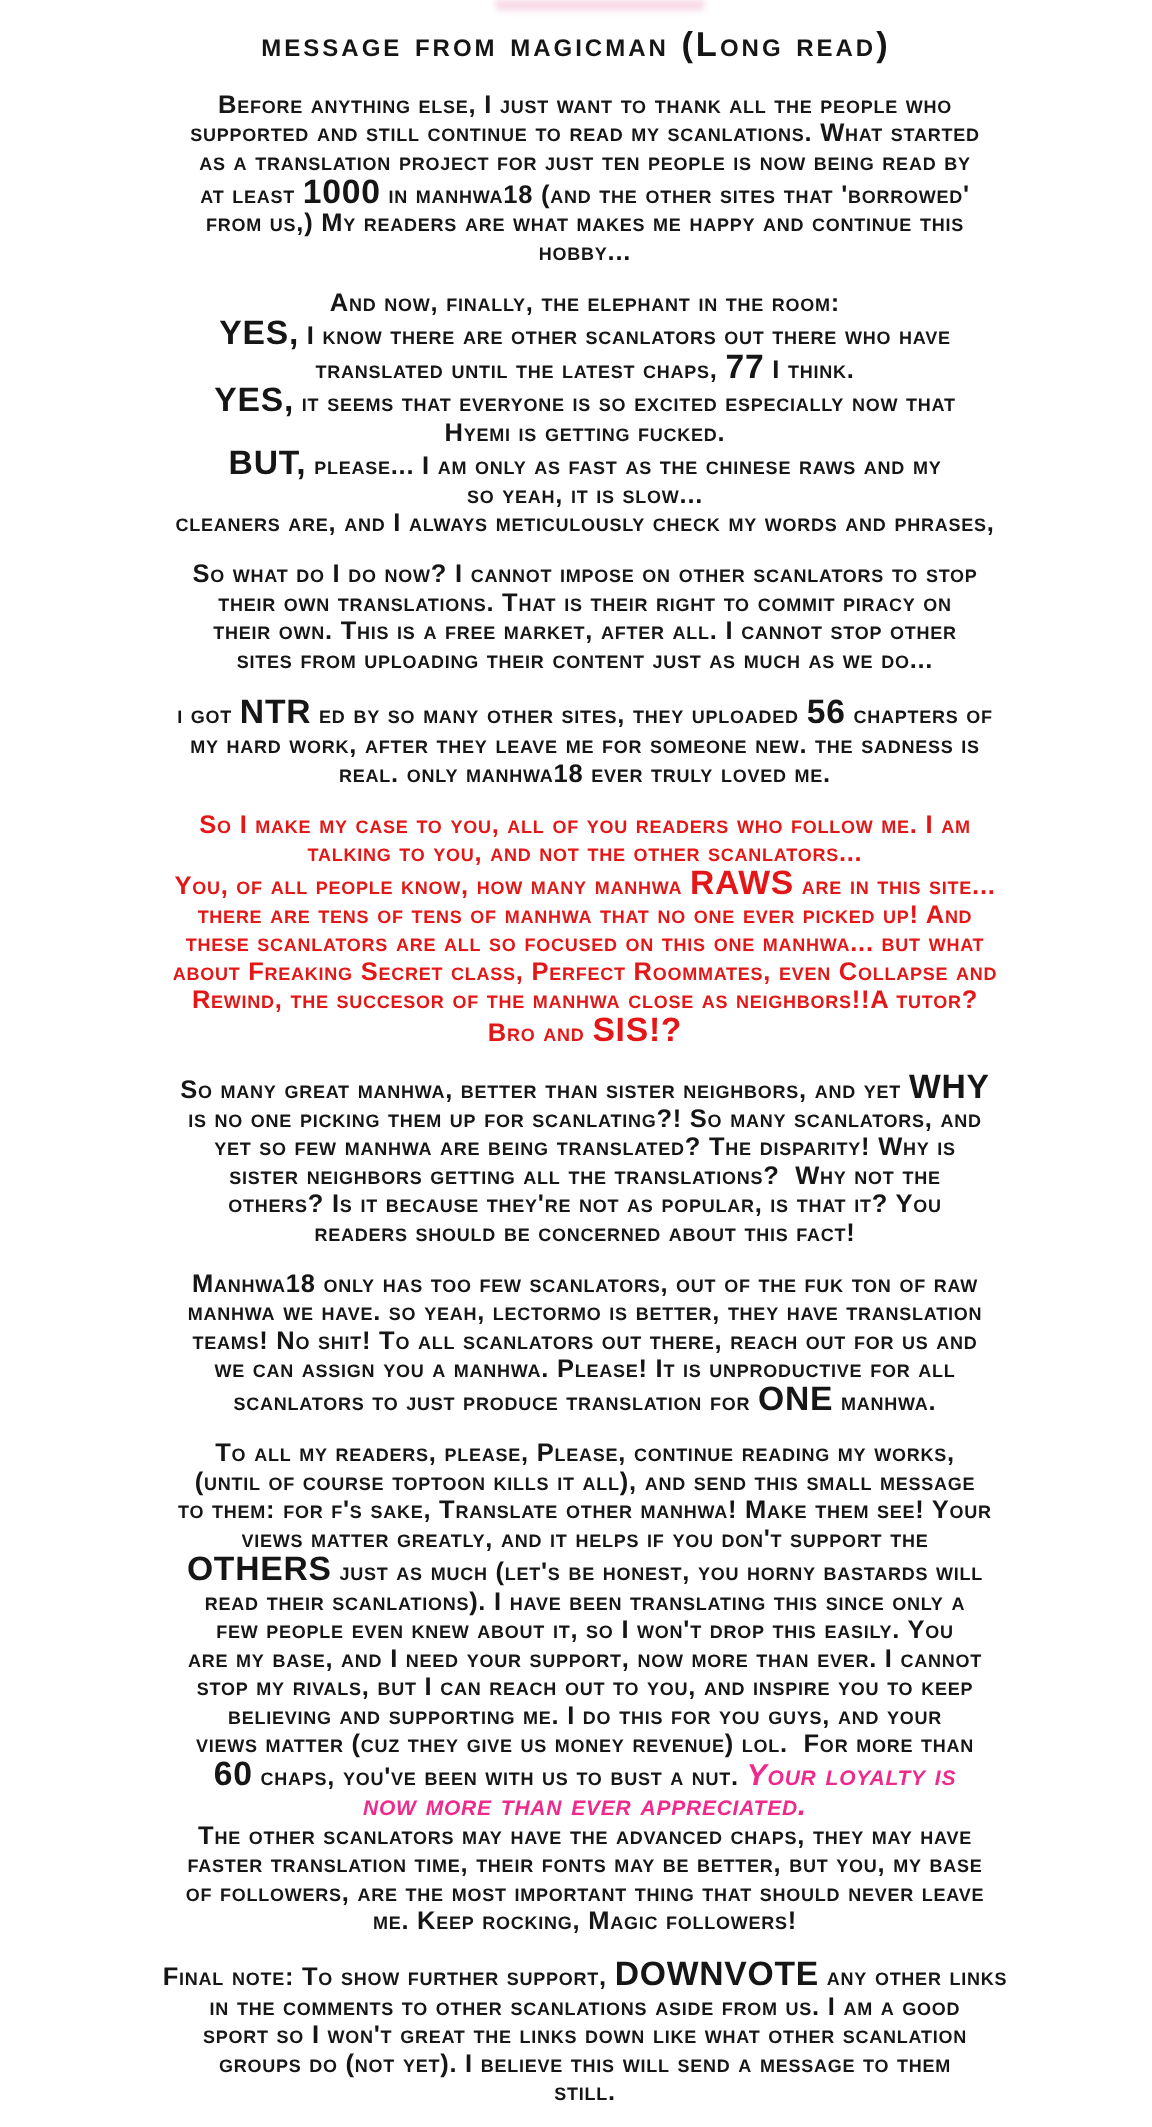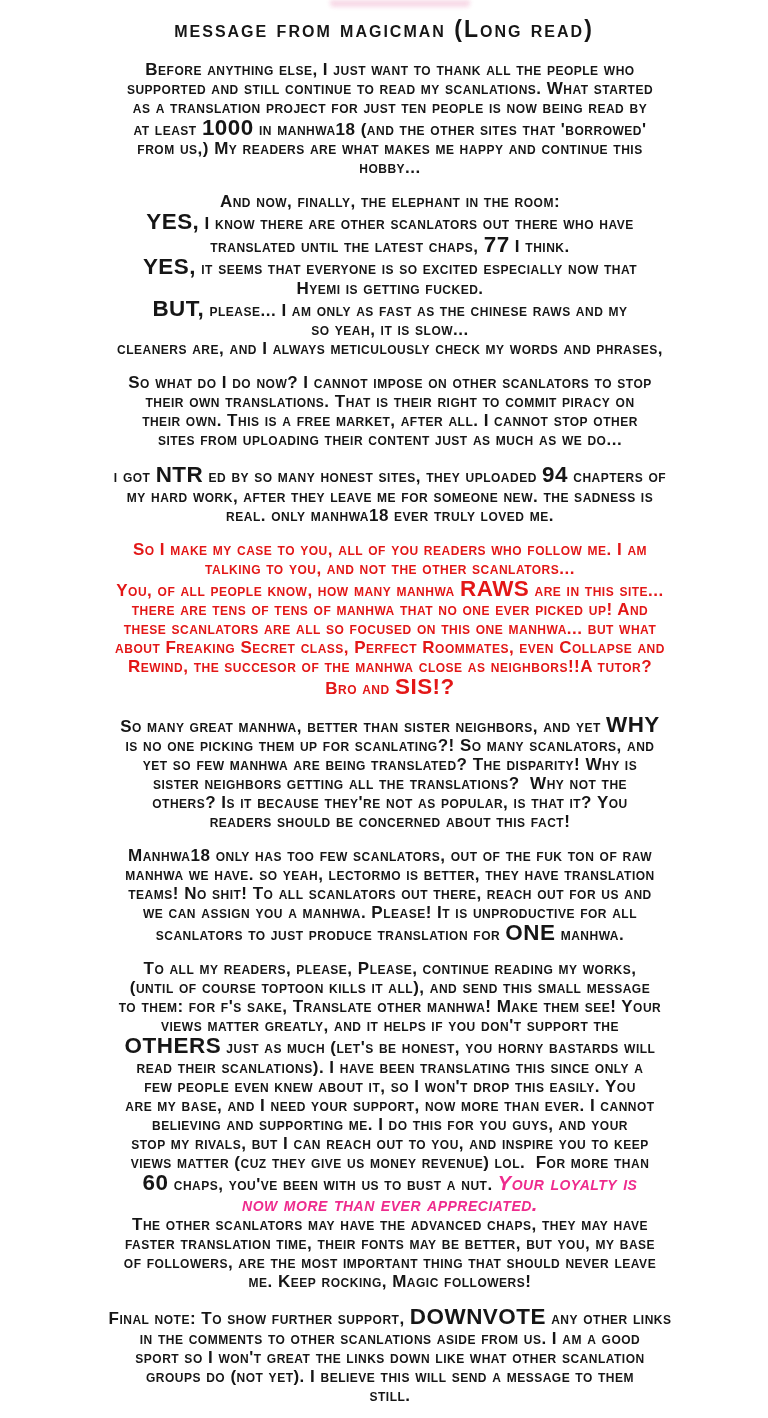--- a/index.html
+++ b/index.html
@@ -88,21 +88,21 @@
         <div class="line"><span>so yeah, it is slow...</span></div>
         <div class="line"><span>cleaners are, and I always meticulously check my words and phrases,</span></div>
       </div>
       <div class="para">
         <div class="line"><span>So what do I do now? I cannot impose on other scanlators to stop</span></div>
         <div class="line"><span>their own translations. That is their right to commit piracy on</span></div>
         <div class="line"><span>their own. This is a free market, after all. I cannot stop other</span></div>
         <div class="line"><span>sites from uploading their content just as much as we do...</span></div>
       </div>
       <div class="para">
-        <div class="line"><span>i got </span><span class="big">NTR</span><span> ed by so many honest sites, they uploaded </span><span class="big">94</span><span> chapters of</span></div>
+        <div class="line"><span>i got </span><span class="big">NTR</span><span> ed by so many other sites, they uploaded </span><span class="big">56</span><span> chapters of</span></div>
         <div class="line"><span>my hard work, after they leave me for someone new. the sadness is</span></div>
         <div class="line"><span>real. only manhwa18 ever truly loved me.</span></div>
       </div>
       <div class="para red">
         <div class="line"><span>So I make my case to you, all of you readers who follow me. I am</span></div>
         <div class="line"><span>talking to you, and not the other scanlators...</span></div>
         <div class="line"><span>You, of all people know, how many manhwa </span><span class="big">RAWS</span><span> are in this site...</span></div>
         <div class="line"><span>there are tens of tens of manhwa that no one ever picked up! And</span></div>
         <div class="line"><span>these scanlators are all so focused on this one manhwa... but what</span></div>
         <div class="line"><span>about Freaking Secret class, Perfect Roommates, even Collapse and</span></div>
@@ -126,22 +126,22 @@
       </div>
       <div class="para">
         <div class="line"><span>To all my readers, please, Please, continue reading my works,</span></div>
         <div class="line"><span>(until of course toptoon kills it all), and send this small message</span></div>
         <div class="line"><span>to them: for f's sake, Translate other manhwa! Make them see! Your</span></div>
         <div class="line"><span>views matter greatly, and it helps if you don't support the</span></div>
         <div class="line"><span class="big">OTHERS</span><span> just as much (let's be honest, you horny bastards will</span></div>
         <div class="line"><span>read their scanlations). I have been translating this since only a</span></div>
         <div class="line"><span>few people even knew about it, so I won't drop this easily. You</span></div>
         <div class="line"><span>are my base, and I need your support, now more than ever. I cannot</span></div>
+        <div class="line"><span>stop my rivals, but I can reach out to you, and inspire you to keep</span></div>
         <div class="line"><span>believing and supporting me. I do this for you guys, and your</span></div>
-        <div class="line"><span>stop my rivals, but I can reach out to you, and inspire you to keep</span></div>
         <div class="line"><span>views matter (cuz they give us money revenue) lol.  For more than</span></div>
         <div class="line"><span class="big">60</span><span> chaps, you've been with us to bust a nut. </span><span class="em pink">Your loyalty is</span></div>
         <div class="line"><span class="em pink">now more than ever appreciated.</span></div>
         <div class="line"><span>The other scanlators may have the advanced chaps, they may have</span></div>
         <div class="line"><span>faster translation time, their fonts may be better, but you, my base</span></div>
         <div class="line"><span>of followers, are the most important thing that should never leave</span></div>
         <div class="line"><span>me. Keep rocking, Magic followers!</span></div>
       </div>
       <div class="para">
         <div class="line"><span>Final note: To show further support, </span><span class="big">DOWNVOTE</span><span> any other links</span></div>

